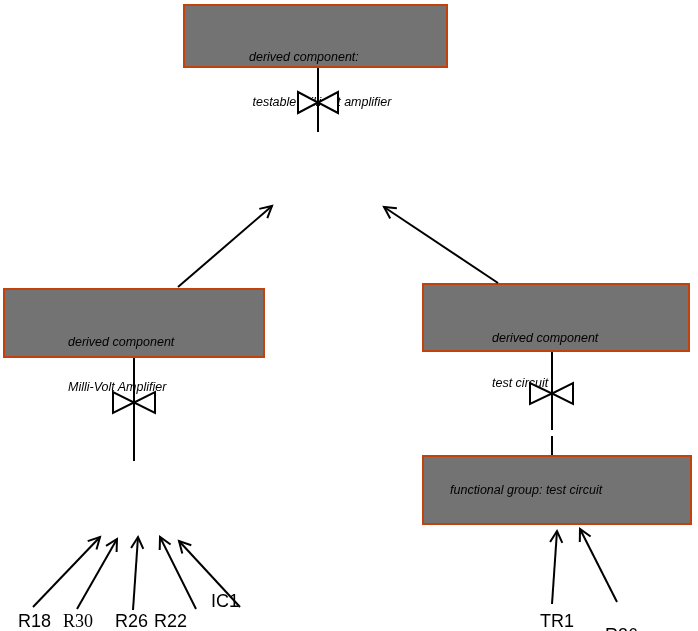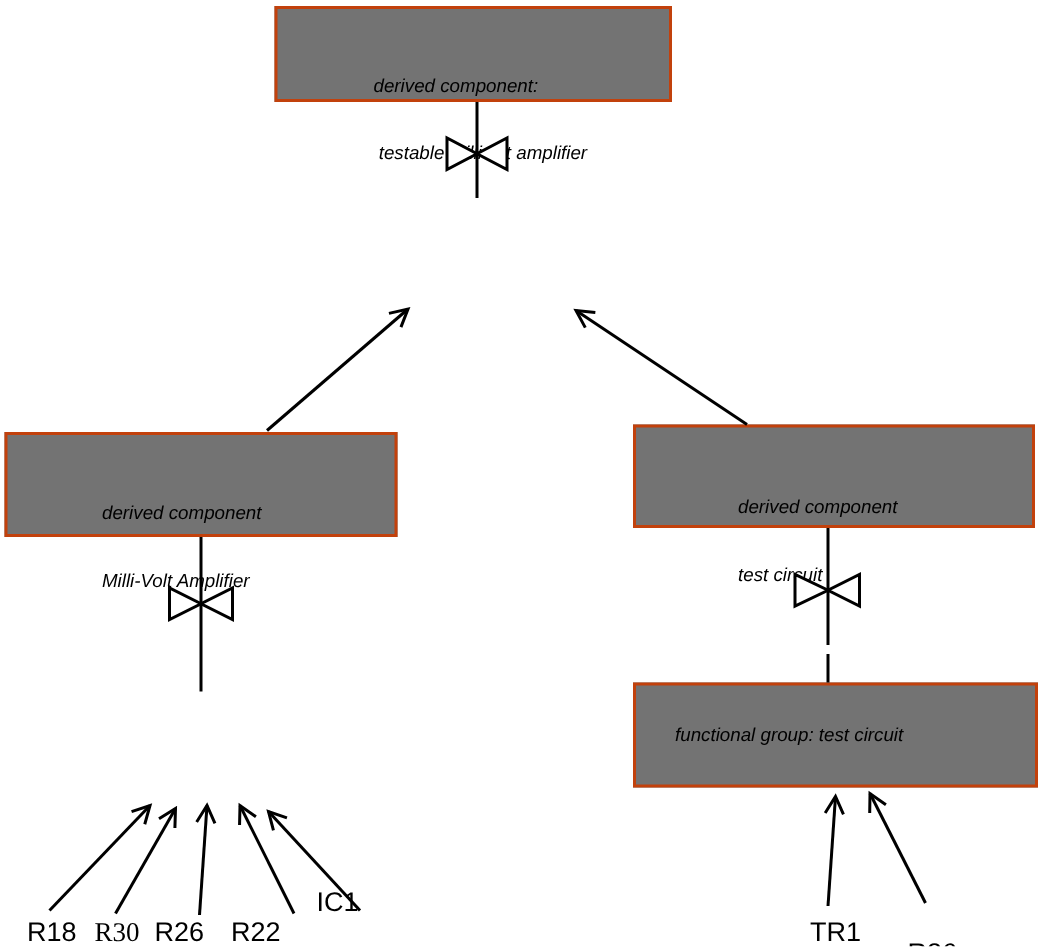--- a/index.html
+++ b/index.html
@@ -70,21 +70,21 @@
     </div>
   </div>
 
 
   <div class="node vcenter" style="left:422px; top:455px; width:270px; height:70px; padding-left:26px;">
     <span>functional group: test circuit</span>
   </div>
 
   <div class="comp-label" style="left:18px;  top:611px;">R18</div>
   <div class="comp-label" style="left:63px;  top:611px;font-family:Liberation Serif, serif;">R30</div>
-  <div class="comp-label" style="left:103px; top:611px;text-align:center;">R26</div>
+  <div class="comp-label" style="left:115px; top:611px;text-align:center;">R26</div>
   <div class="comp-label" style="left:154px; top:611px;">R22</div>
   <div class="comp-label" style="left:211px; top:591px;">IC1</div>
   <div class="comp-label" style="left:540px; top:611px;">TR1</div>
   <div class="comp-label" style="left:605px; top:625px;">R36</div>
 
   <svg class="overlay" width="698" height="631" viewBox="0 0 698 631" fill="none" stroke="#000000" stroke-width="2">
 
     <g>
       <line x1="318" y1="68" x2="318" y2="132"></line>
       <g fill="#ffffff">

